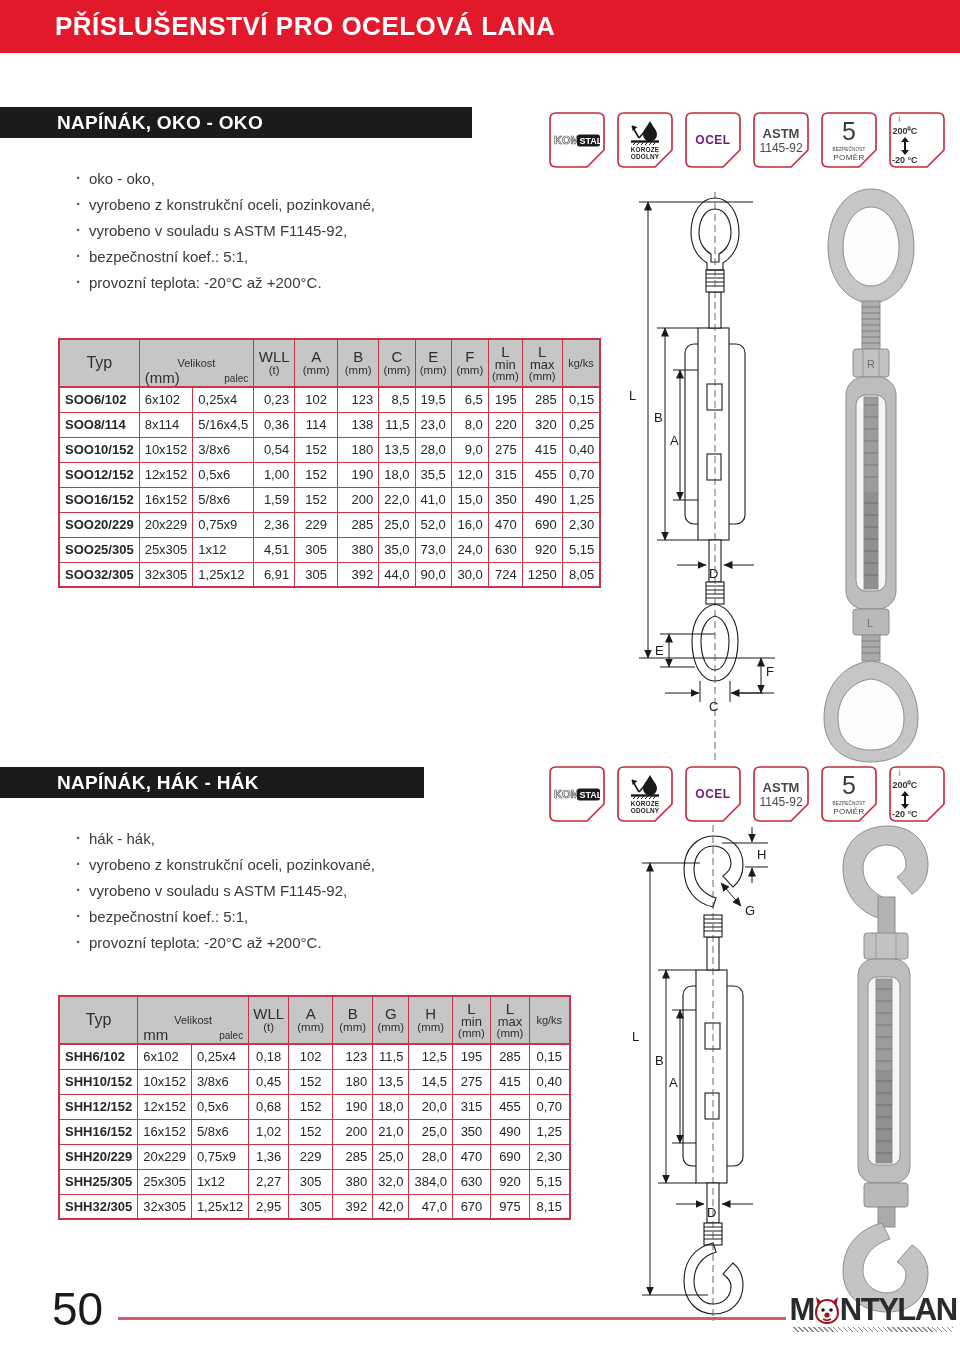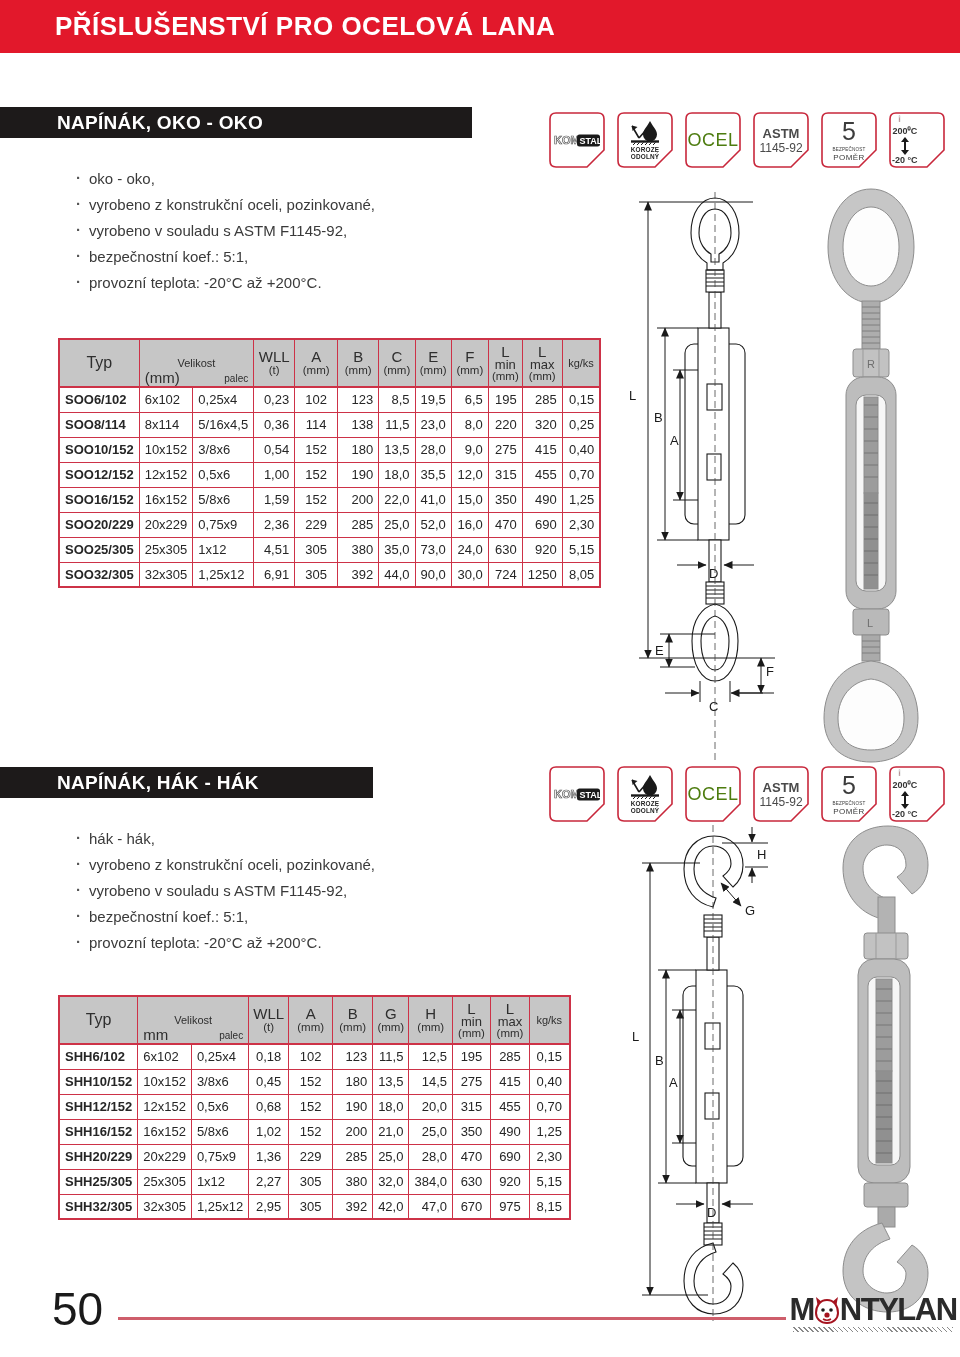--- a/index.html
+++ b/index.html
@@ -9,38 +9,38 @@
 
   
   .topbar{position:absolute;left:0;top:0;width:960px;height:53px;background:#e2182b;
           display:flex;align-items:center}
   .topbar h1{color:#fff;font-size:26px;font-weight:600;letter-spacing:.5px;padding-left:55px}
 
   
   .secbar{position:absolute;left:0;height:31px;background:#1d1a1a;display:flex;align-items:center}
   .secbar span{color:#fff;font-size:19px;font-weight:bold;padding-left:57px;letter-spacing:.3px}
   #secbar1{top:107px;width:472px}
-  #secbar2{top:767px;width:373px}
+  #secbar2{top:767px;width:424px}
 
   
   ul.bullets{position:absolute;left:76px;list-style:none}
   #bullets1{top:170px}
   #bullets2{top:830px}
   ul.bullets li{position:relative;font-size:15px;color:#3a3a3a;padding-left:13px;margin-bottom:9px}
   ul.bullets li::before{content:"\00b7";position:absolute;left:0;top:-1px;font-weight:bold;color:#555}
 
   
   .badgerow{position:absolute;left:549px;display:flex;gap:12px}
   #badges1{top:112px}
   #badges2{top:766px}
   .badge{position:relative;width:56px;height:56px}
   .badge-bg{position:absolute;inset:0}
   .badge-c{position:absolute;inset:3px;display:flex;flex-direction:column;
            align-items:center;justify-content:center;text-align:center}
-  .ocel-txt{font-size:18px;font-weight:400;color:#4d7c0f;letter-spacing:.5px}
+  .ocel-txt{font-size:12px;font-weight:700;color:#701a75;letter-spacing:.5px}
   .astm1{font-size:13px;font-weight:600;color:#4a4a4a}
   .astm2{font-size:12px;font-weight:400;color:#4a4a4a}
   .safe-num{font-size:25px;color:#3c3c3c;line-height:1}
   .safe-1{font-size:4.6px;color:#3c3c3c;margin-top:3px;letter-spacing:.2px}
   .safe-2{font-size:8px;color:#3c3c3c;margin-top:1px;letter-spacing:.4px}
   .kor-txt{font-size:6.4px;font-weight:bold;color:#222;line-height:1.15;letter-spacing:.2px}
   .temp{flex-direction:column;gap:2px;align-items:flex-start}
   .temp-col{display:flex;flex-direction:column;align-items:center}
   .t-max,.t-min{font-size:9px;font-weight:600;color:#333;white-space:nowrap}
 

